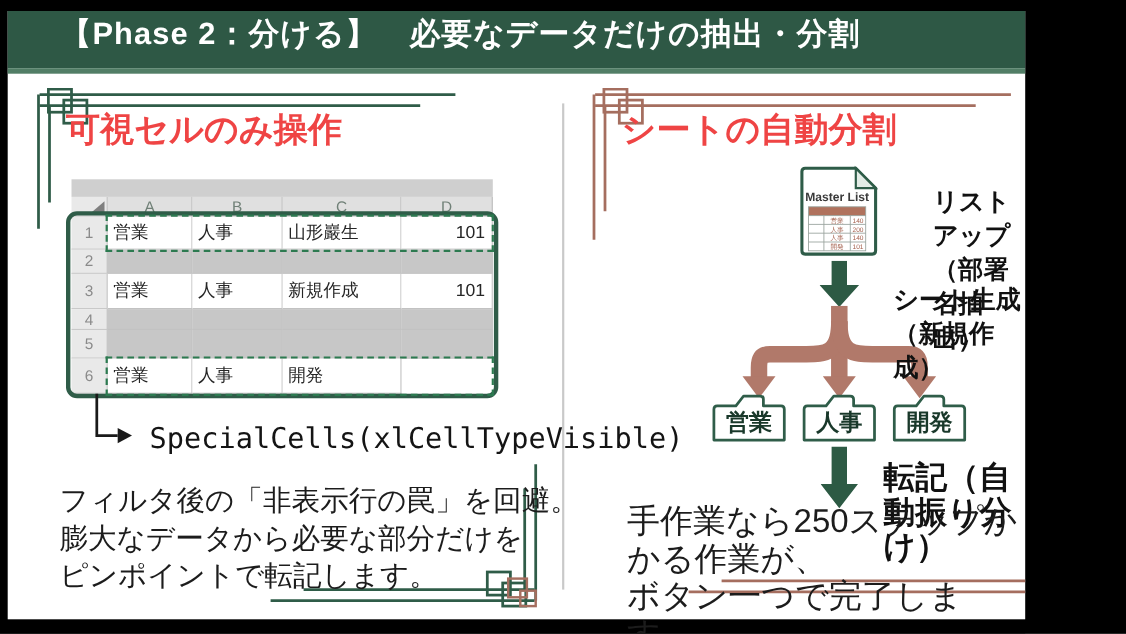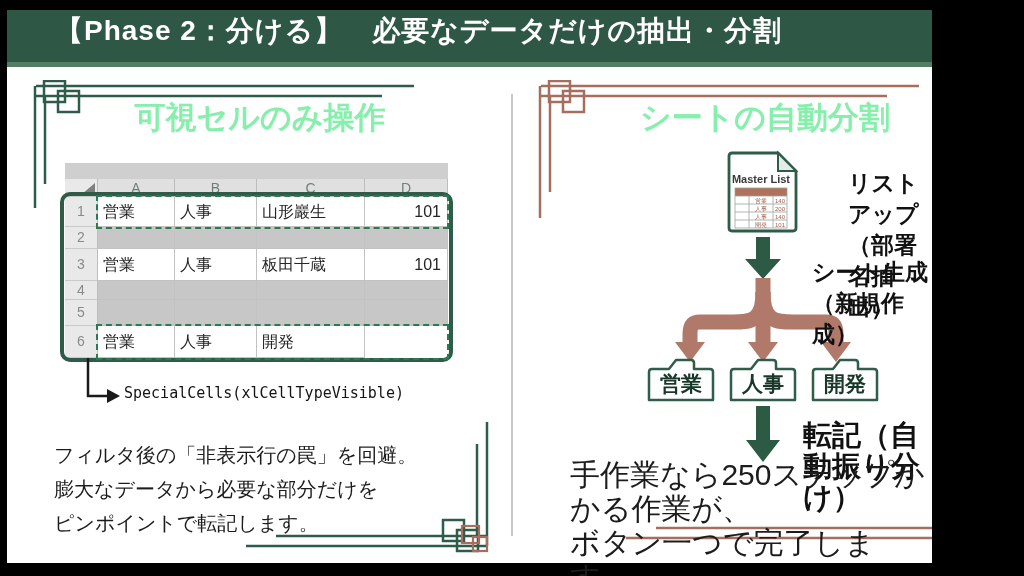--- a/index.html
+++ b/index.html
@@ -6,21 +6,21 @@
   #canvas{position:relative;width:932px;height:576px;background:#000;overflow:hidden;
           font-family:"Liberation Sans","DejaVu Sans",sans-serif;color:#1e1e1e;}
   .abs{position:absolute;}
   
   #slide{left:7px;top:10px;width:1010px;height:553px;background:#fff;}
   
   #header{left:7px;top:10px;width:1010px;height:52px;background:#2e5845;}
   #header-strip{left:7px;top:62px;width:1010px;height:5px;background:#527e66;}
   #page-title{left:55px;top:12px;width:960px;font-size:28px;font-weight:700;color:#fff;letter-spacing:1px;}
   
-  .section-title{font-size:31px;font-weight:700;color:#86efac;text-align:center;width:400px;}
+  .section-title{font-size:31px;font-weight:700;color:#ef4444;text-align:left;width:400px;}
   
   #divider{left:511px;top:94px;width:2px;height:442px;background:#c9c9c9;}
   
   #sheet{left:63px;top:163px;width:392px;height:200px;}
   .strip{left:2px;top:0;width:383px;height:16px;background:#cfcfcf;}
   .hdr-row{left:2px;top:16px;width:383px;height:18px;display:flex;}
   .hdr-cell{background:#e0e0e0;border-right:1px solid #bdbdbd;border-bottom:1px solid #bdbdbd;
             color:#708077;font-size:14px;text-align:center;line-height:18px;box-sizing:border-box;position:relative;}
   .corner-cell{background:#dedede;}
   .tri{position:absolute;right:2px;bottom:2px;width:0;height:0;border-bottom:11px solid #7f7f7f;border-left:13px solid transparent;}
@@ -35,24 +35,24 @@
   .r1{top:34px;height:30px;} .r2{top:64px;height:22px;} .r3{top:86px;height:32px;}
   .r4{top:118px;height:19px;} .r5{top:137px;height:26px;} .r6{top:163px;height:32px;}
   .r1 .cell,.r1 .c-num{line-height:29px;} .r2 .cell,.r2 .c-num{line-height:21px;}
   .r3 .cell,.r3 .c-num{line-height:31px;} .r4 .cell,.r4 .c-num{line-height:18px;}
   .r5 .cell,.r5 .c-num{line-height:25px;} .r6 .cell,.r6 .c-num{line-height:31px;}
   #range-border{left:-3px;top:29px;width:393px;height:170px;border:4px solid #2f5c48;border-radius:10px;box-sizing:border-box;}
   .marquee{border:2.5px dashed #2c7a50;box-sizing:border-box;}
   #marquee-1{left:33px;top:32px;width:353px;height:34px;}
   #marquee-6{left:33px;top:161px;width:353px;height:36px;}
   
-  #code-label{left:124px;top:384px;font-family:"DejaVu Sans Mono","Liberation Mono",monospace;
-              font-size:15px;color:#141414;}
-  
-  .desc{font-size:20px;line-height:34px;color:#1c1c1c;}
+  #code-label{left:136px;top:384px;font-family:"DejaVu Sans Mono","Liberation Mono",monospace;
+              font-size:26px;color:#141414;}
+  
+  .desc{font-size:26px;line-height:34px;color:#1c1c1c;}
   #left-desc{left:54px;top:438px;}
   #right-desc{left:570px;top:458px;font-size:30px;line-height:34px;}
   
   .flow-label{font-size:23px;font-weight:700;color:#111;line-height:31px;}
   #step1-label{left:848px;top:168px;}
   #step2-label{left:812px;top:257px;}
   #step3-label{left:803px;top:420px;font-size:29px;}
   
   .folder{width:72px;height:46px;}
   .folder-label{position:absolute;left:0;top:14px;width:72px;text-align:center;
@@ -148,21 +148,21 @@
       <div class="c-num">2</div>
       <div class="cell c-a"></div>
       <div class="cell c-b"></div>
       <div class="cell c-c"></div>
       <div class="cell c-d"></div>
     </div>
     <div class="sheet-row r3">
       <div class="c-num">3</div>
       <div class="cell c-a">営業</div>
       <div class="cell c-b">人事</div>
-      <div class="cell c-c">板田千蔵</div>
+      <div class="cell c-c">新規作成</div>
       <div class="cell c-d num-val">101</div>
     </div>
     <div class="sheet-row r4 hidden-row">
       <div class="c-num">4</div>
       <div class="cell c-a"></div>
       <div class="cell c-b"></div>
       <div class="cell c-c"></div>
       <div class="cell c-d"></div>
     </div>
     <div class="sheet-row r5 hidden-row">

